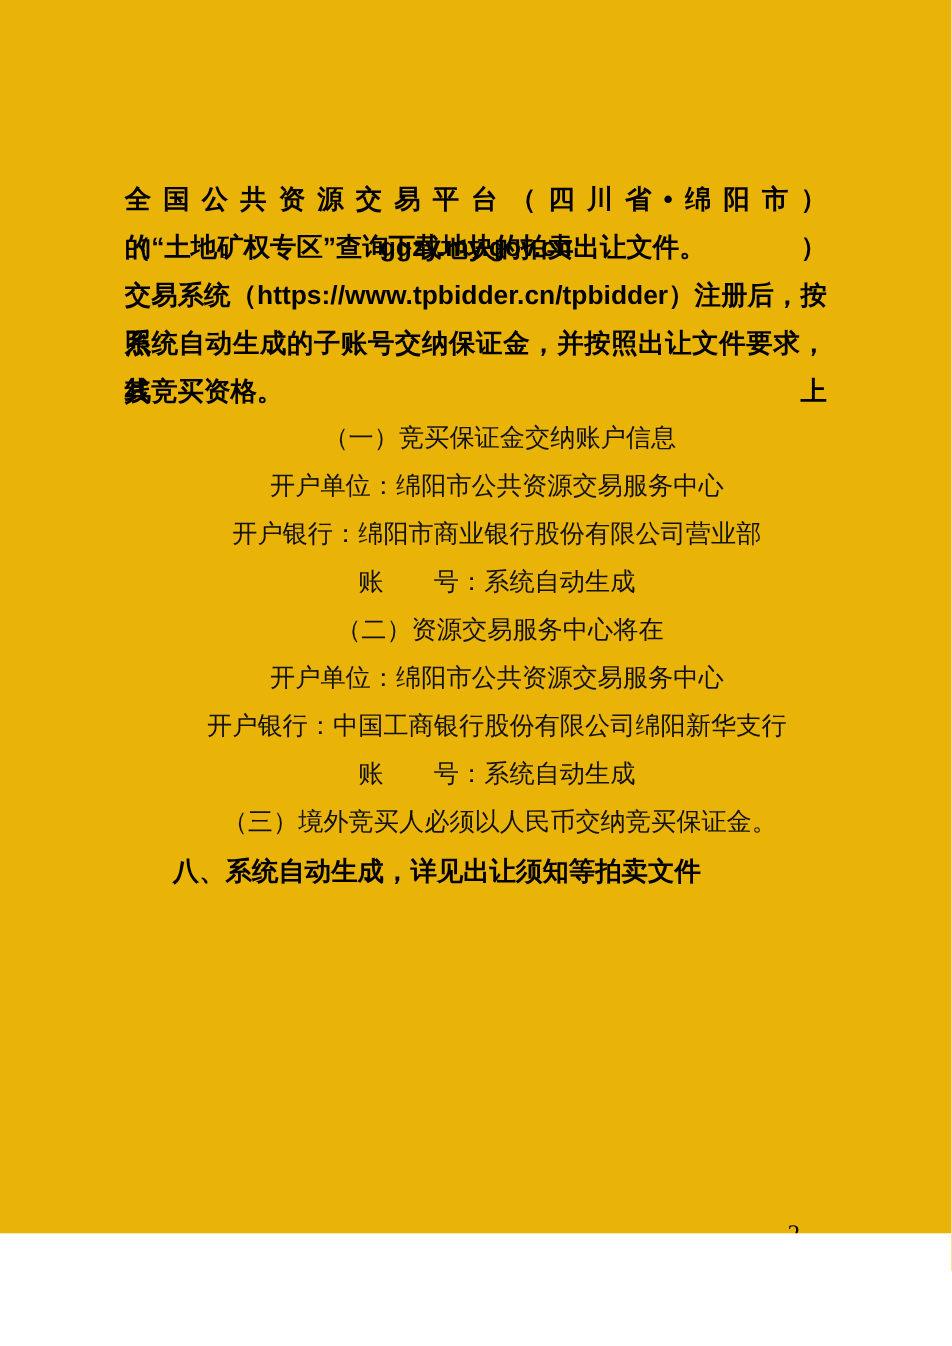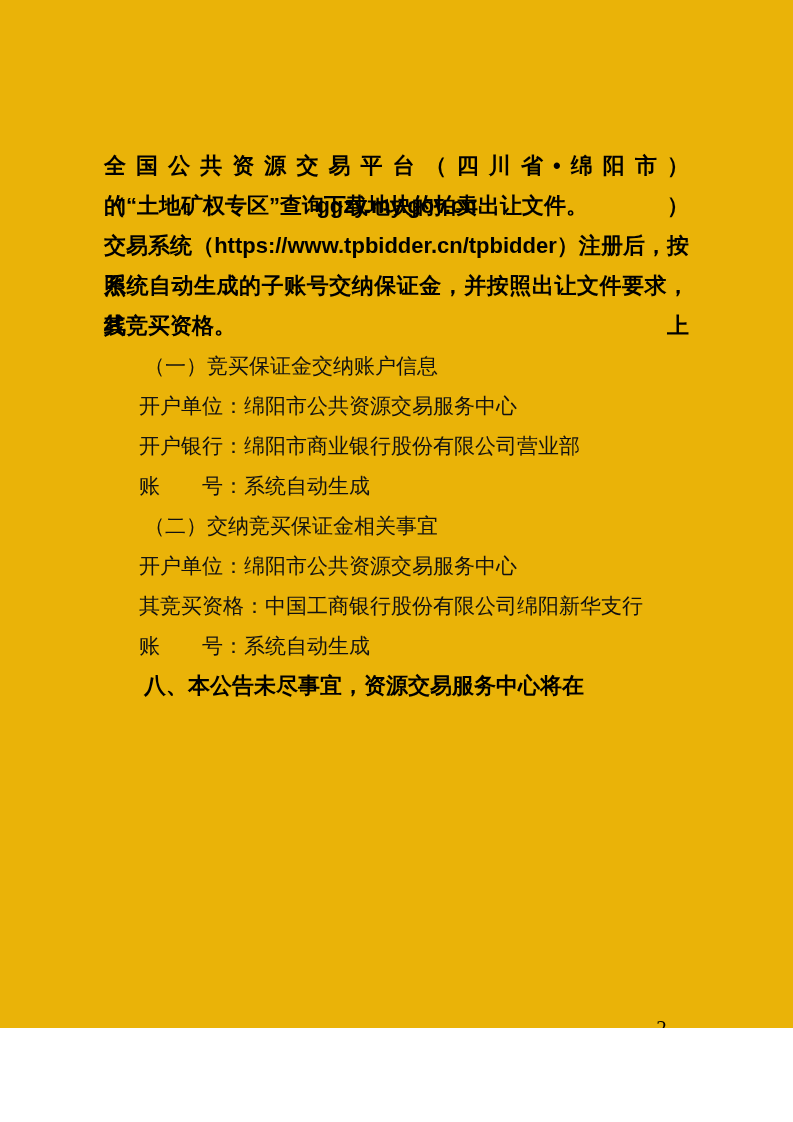--- a/index.html
+++ b/index.html
@@ -32,20 +32,21 @@
   
   .hei {
     font-weight: 600;
     color: #000000;
   }
   
   .kai {
     font-weight: 400;
     font-size: 21px;
     color: #111111;
+    text-align: center;
   }
   
   .ind {
     padding-left: 40px;
   }
   
   .ind2 {
     padding-left: 35px;
   }
   
@@ -73,20 +74,21 @@
   <div class="content">
     <div class="line hei j">全国公共资源交易平台（四川省•绵阳市）（ggzy.my.gov.cn）</div>
     <div class="line hei">的“土地矿权专区”查询下载地块的拍卖出让文件。</div>
     <div class="line hei j">交易系统（https://www.tpbidder.cn/tpbidder）注册后，按照</div>
     <div class="line hei j">系统自动生成的子账号交纳保证金，并按照出让文件要求，线上</div>
     <div class="line hei">其竞买资格。</div>
     <div class="line kai ind">（一）竞买保证金交纳账户信息</div>
     <div class="line kai ind2">开户单位：绵阳市公共资源交易服务中心</div>
     <div class="line kai ind2">开户银行：绵阳市商业银行股份有限公司营业部</div>
     <div class="line kai ind2">账　　号：系统自动生成</div>
-    <div class="line kai ind">（二）交纳竞买保证金相关事宜</div>
+    <div class="line kai ind">（二）资源交易服务中心将在</div>
     <div class="line kai ind2">开户单位：绵阳市公共资源交易服务中心</div>
-    <div class="line kai ind2">其竞买资格：中国工商银行股份有限公司绵阳新华支行</div>
+    <div class="line kai ind2">开户银行：中国工商银行股份有限公司绵阳新华支行</div>
     <div class="line kai ind2">账　　号：系统自动生成</div>
-    <div class="line hei ind">八、本公告未尽事宜，资源交易服务中心将在</div>
+    <div class="line kai ind">（三）境外竞买人必须以人民币交纳竞买保证金。</div>
+    <div class="line hei ind">八、系统自动生成，详见出让须知等拍卖文件</div>
   </div>
   <div class="page-number">- 2 -</div>
 </div>
 
 </body></html>

